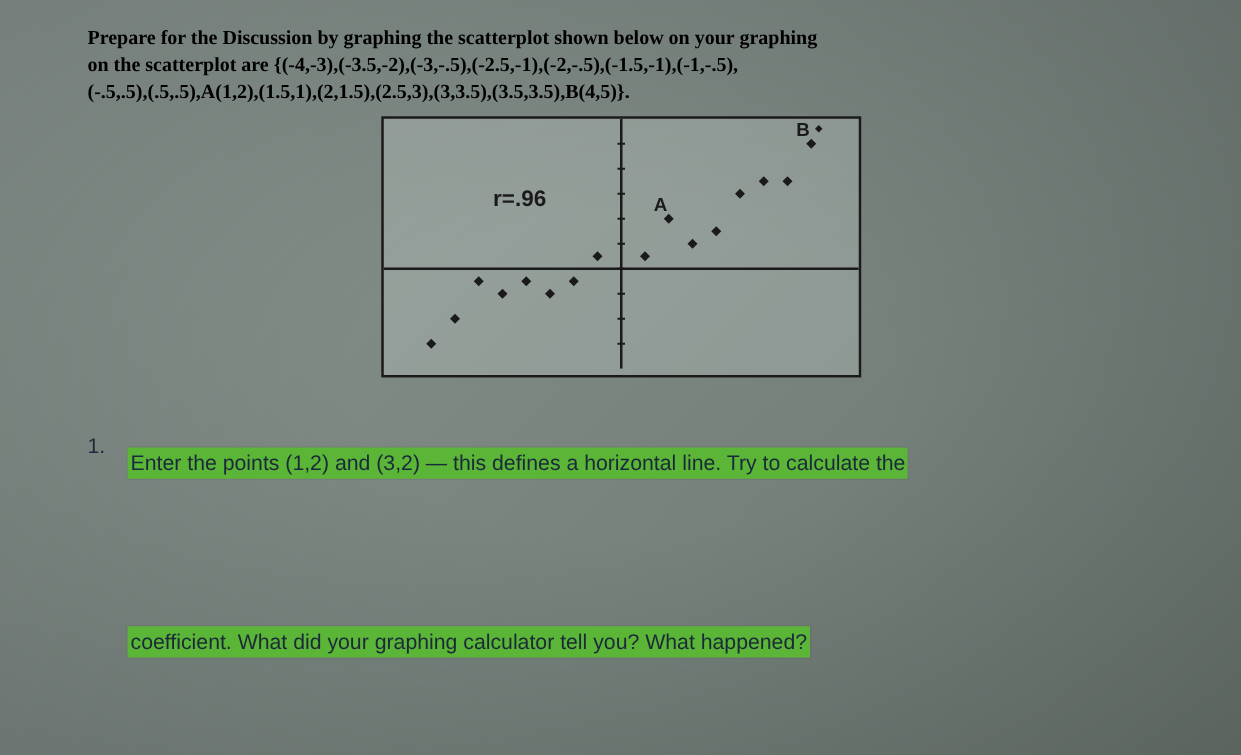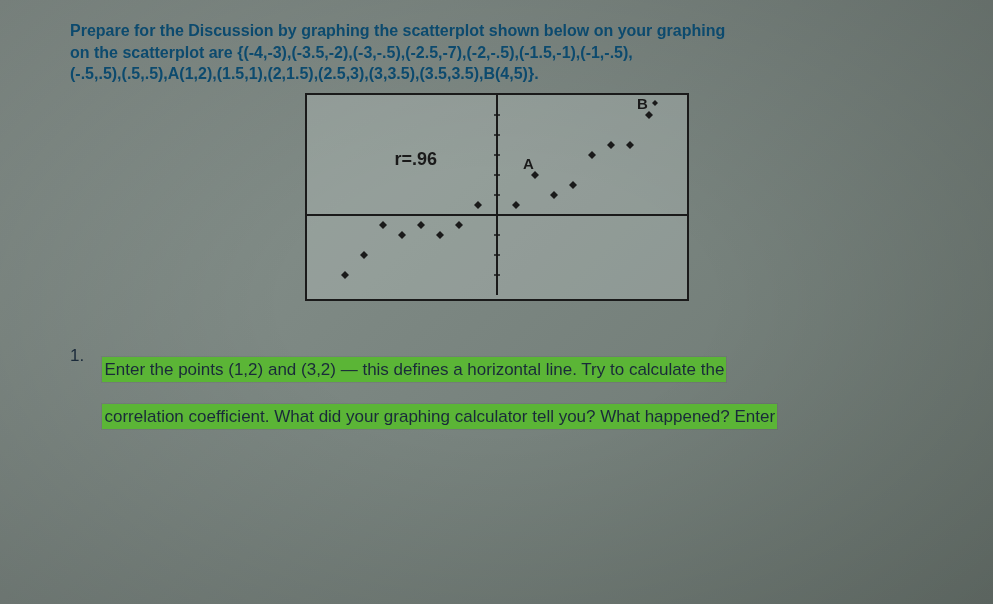--- a/index.html
+++ b/index.html
@@ -18,23 +18,24 @@
     position: absolute;
     top: 0; left: 0; right: 0; bottom: 0;
     background: radial-gradient(ellipse at center, transparent 30%, rgba(0,0,0,0.15) 100%);
     pointer-events: none;
   }
   .content { position: relative; z-index: 1; }
   .intro {
     font-size: 16px;
     line-height: 1.35;
     font-weight: bold;
-    color: #0c4a6e;
+    color: #000000;
     margin-bottom: 0;
     padding-left: 40px;
+    font-family: Liberation Serif, serif;
   }
   .chart-wrap {
     display: flex;
     justify-content: center;
     margin: 8px 0 20px 0;
   }
   .chart {
     border: 2px solid #1a1a1a;
     background: rgba(200,210,205,0.3);
     position: relative;
@@ -78,21 +79,21 @@
     left: -1px;
     top: -2px;
   }
 </style>
 </head>
 <body>
 
 <div class="content">
   <div class="intro">
     <div>Prepare for the Discussion by graphing the scatterplot shown below on your graphing</div>
-    <div>on the scatterplot are {(-4,-3),(-3.5,-2),(-3,-.5),(-2.5,-7),(-2,-.5),(-1.5,-1),(-1,-.5),</div>
+    <div>on the scatterplot are {(-4,-3),(-3.5,-2),(-3,-.5),(-2.5,-1),(-2,-.5),(-1.5,-1),(-1,-.5),</div>
     <div>(-.5,.5),(.5,.5),A(1,2),(1.5,1),(2,1.5),(2.5,3),(3,3.5),(3.5,3.5),B(4,5)}.</div>
   </div>
 
   <div class="chart-wrap">
     <div class="chart">
       <svg id="chart-svg" width="380" height="200">
           <line x1="0" y1="120" x2="380" y2="120" stroke="#1a1a1a" stroke-width="2"></line>
           <line x1="190" y1="0" x2="190" y2="200" stroke="#1a1a1a" stroke-width="2"></line>
           <line x1="187" y1="180" x2="193" y2="180" stroke="#1a1a1a" stroke-width="1.5"></line>
           <line x1="187" y1="160" x2="193" y2="160" stroke="#1a1a1a" stroke-width="1.5"></line>
@@ -124,17 +125,18 @@
           <text x="330" y="14" font-size="15" font-weight="bold" font-family="Arial" fill="#1a1a1a">B</text>
           <path d="M 348 5 L 351 8 L 348 11 L 345 8 Z" fill="#1a1a1a"></path>
         </svg>
     </div>
   </div>
 
   <div class="question">
     <span class="qnum">1.</span>
     <span class="qbody">
       <span class="hl">Enter the points (1,2) and (3,2) — this defines a horizontal line. Try to calculate the</span><br>
-      <span class="hl">correlation coefficient. What did your graphing calculator tell you? What happened? Enter</span><br>
       <br>
+      <br>
+      <span class="hl">coefficient. What did your graphing calculator tell you? What happened?</span>
     </span>
   </div>
 </div>
 
 </body></html>

